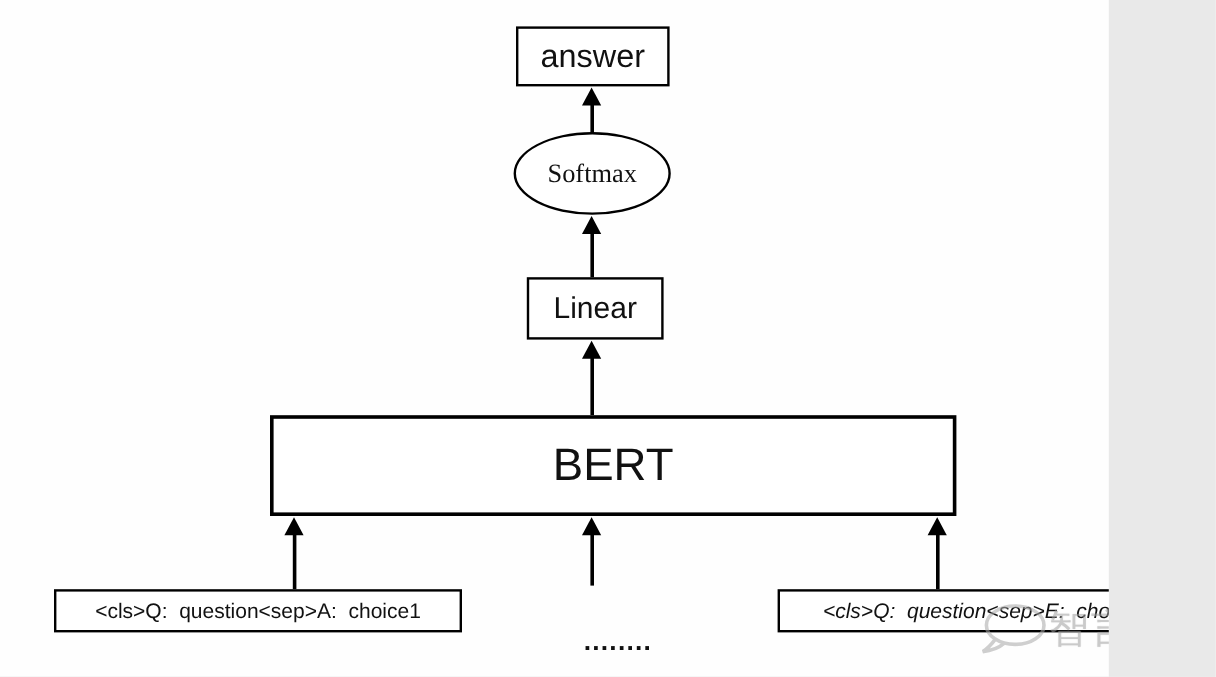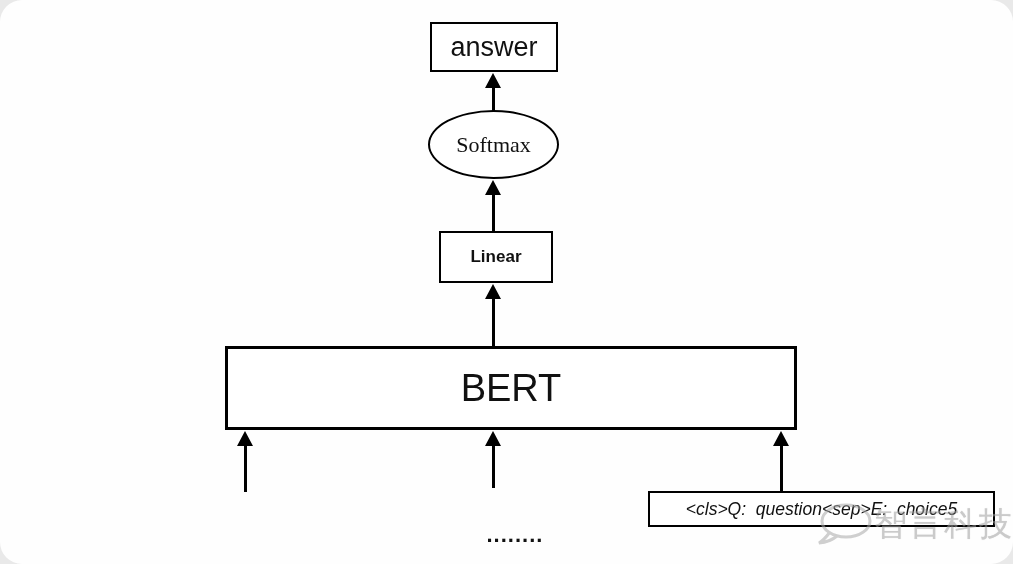--- a/index.html
+++ b/index.html
@@ -1,23 +1,22 @@
 <!DOCTYPE html>
 <html><head>
 <meta charset="utf-8">
 <style>
   html,body{margin:0;padding:0;background:#e9e9e9;}
   #canvas{
     position:relative;
-    width:1013px;height:564px;
+    width:924px;height:564px;
     background:#fefefe;
     font-family:"Liberation Sans", sans-serif;
     overflow:hidden;
     color:#111;
-    border-radius:22px;
   }
   .node{
     position:absolute;
     background:#fff;
     border:2px solid #000;
     display:flex;align-items:center;justify-content:center;
     box-sizing:border-box;
     white-space:pre;
   }
   .ellipse{border-radius:50%;}
@@ -62,21 +61,21 @@
 
   <div class="node ellipse" style="left:428px;top:110px;width:131px;height:69px;font-size:22px;font-family:Liberation Serif, serif;">
     <span>Softmax</span>
   </div>
 
   <div class="arrow" style="left:485px;top:180px;">
     <div class="head"></div>
     <div class="shaft" style="height:40px;"></div>
   </div>
 
-  <div class="node" style="left:439px;top:231px;width:114px;height:52px;font-size:17px;font-weight:bold;">
+  <div class="node" style="left:439px;top:231px;width:114px;height:52px;font-size:25px;">
     <span>Linear</span>
   </div>
 
   <div class="arrow" style="left:485px;top:284px;">
     <div class="head"></div>
     <div class="shaft" style="height:49px;"></div>
   </div>
 
   <div class="node" style="left:225px;top:346px;width:572px;height:84px;font-size:38px;border-width:3px;align-items:center;">
     <span>BERT</span>
@@ -90,20 +89,23 @@
   <div class="arrow" style="left:485px;top:431px;">
     <div class="head"></div>
     <div class="shaft" style="height:44px;"></div>
   </div>
 
   <div class="arrow" style="left:773px;top:431px;">
     <div class="head"></div>
     <div class="shaft" style="height:48px;"></div>
   </div>
 
+  <div class="node" style="left:45px;top:491px;width:340px;height:36px;font-size:17.5px;">
+    <span>&lt;cls&gt;Q:  question&lt;sep&gt;A:  choice1</span>
+  </div>
 
   <div class="dots" style="left:458px;top:496px;">
     <span>........</span>
   </div>
 
   <div class="node" style="left:648px;top:491px;width:347px;height:36px;font-size:17.5px;font-style:italic;">
     <span>&lt;cls&gt;Q:  question&lt;sep&gt;E:  choice5</span>
   </div>
 
   <div class="watermark" style="left:816px;top:500px;">

